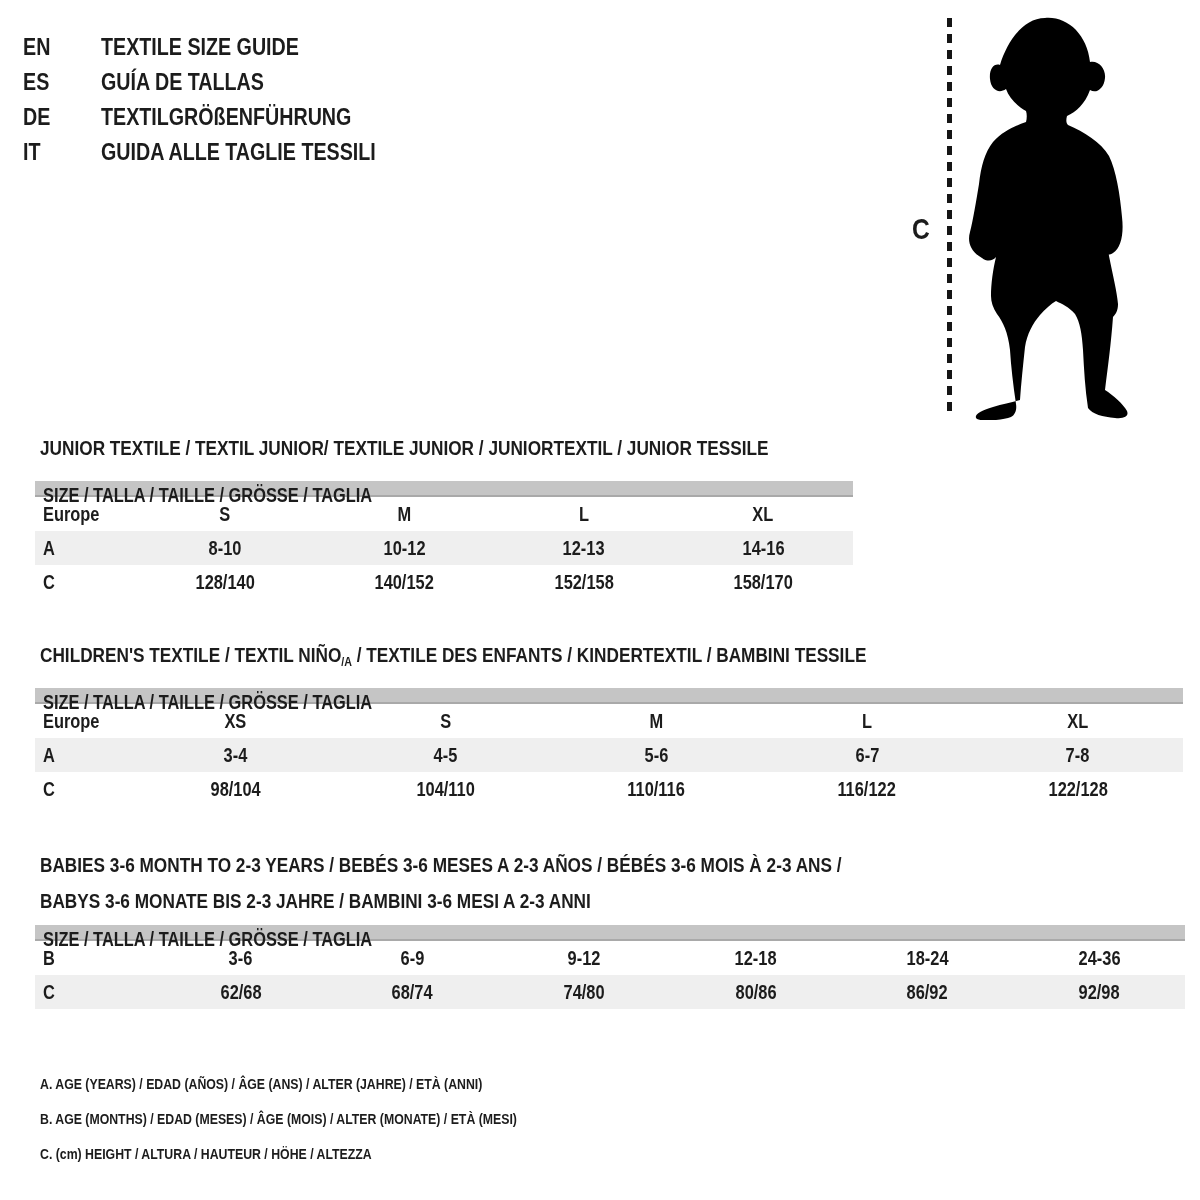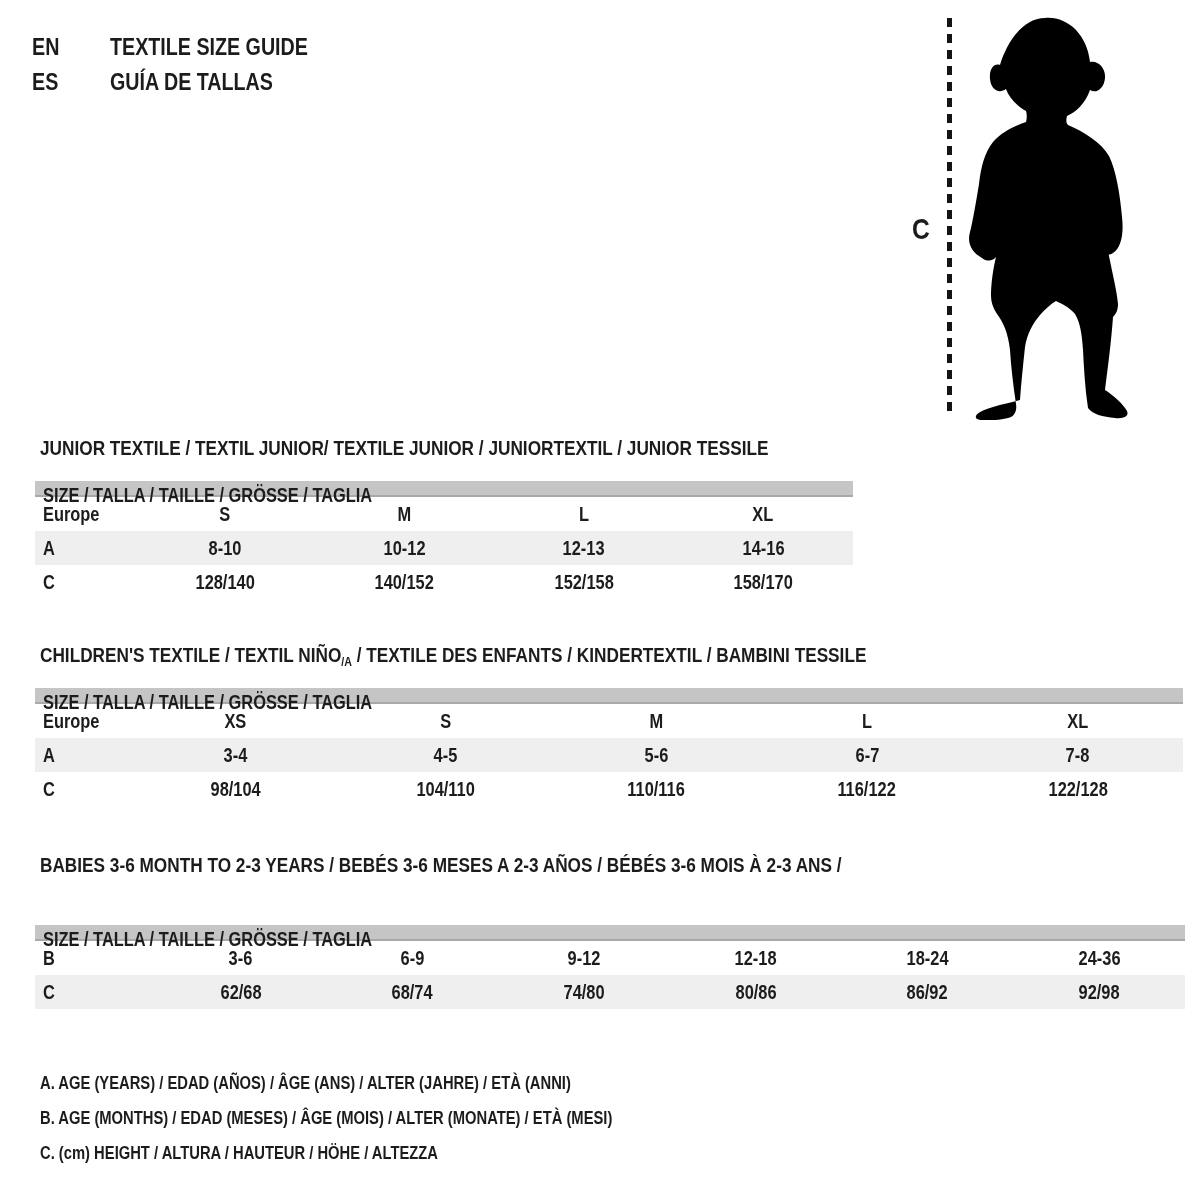--- a/index.html
+++ b/index.html
@@ -27,21 +27,21 @@
     font-weight: 700;
   }
   .condc {
     display: inline-block;
     transform: scaleX(0.82);
     transform-origin: center center;
     white-space: nowrap;
     font-weight: 700;
   }
   
-  .languages { position: absolute; left: 32px; top: 29px; }
+  .languages { position: absolute; left: 23px; top: 29px; }
   .lang-row { display: flex; height: 35px; line-height: 35px; font-size: 24px; }
   .lang-code { width: 78px; }
   
   .figure-line {
     position: absolute; left: 947px; top: 18px; width: 5px; height: 398px;
     background: repeating-linear-gradient(to bottom, #151515 0 9px, transparent 9px 16px);
   }
   .figure-c {
     position: absolute; left: 912px; top: 212px;
     font-size: 30px; font-weight: 700;
@@ -70,33 +70,41 @@
   table { width: 100%; border-collapse: collapse; table-layout: fixed; }
   td {
     height: 34px; padding: 0;
     text-align: center; vertical-align: middle;
     font-size: 20px; font-weight: 700;
   }
   td.lbl { text-align: left; padding-left: 8px; }
   tr.alt { background: var(--alt-row-bg); }
   
   .legend { position: absolute; left: 40px; top: 1066px; }
-  .legend-line { height: 35px; line-height: 35px; font-size: 18px; }
+  .legend-line { height: 35px; line-height: 35px; font-size: 15px; }
 </style>
 </head>
 <body>
 
 <div class="languages">
   <div class="lang-row">
     <span class="lang-code cond">EN</span>
     <span class="cond">TEXTILE SIZE GUIDE</span>
   </div>
   <div class="lang-row">
     <span class="lang-code cond">ES</span>
     <span class="cond">GUÍA DE TALLAS</span>
+  </div>
+  <div class="lang-row">
+    <span class="lang-code cond">DE</span>
+    <span class="cond">TEXTILGRÖßENFÜHRUNG</span>
+  </div>
+  <div class="lang-row">
+    <span class="lang-code cond">IT</span>
+    <span class="cond">GUIDA ALLE TAGLIE TESSILI</span>
   </div>
 </div>
 
 <div class="figure-line"></div>
 <div class="figure-c cond">C</div>
 <svg class="baby-svg" width="177" height="406" viewBox="0 0 177 406" aria-hidden="true">
   <path d="M82 4
     C104 2 124 20 127 48
     C135 46 143 54 142 64
     C141 75 133 80 127 76
@@ -223,20 +231,21 @@
       <td><span class="condc">110/116</span></td>
       <td><span class="condc">116/122</span></td>
       <td><span class="condc">122/128</span></td>
     </tr>
   </tbody>
     </table>
 </div>
 
 <div class="sec-title" id="t3-title">
   <div class="title-line"><span class="cond">BABIES 3-6 MONTH TO 2-3 YEARS / BEBÉS 3-6 MESES A 2-3 AÑOS / BÉBÉS 3-6 MOIS À 2-3 ANS /</span></div>
+  <div class="title-line"><span class="cond">BABYS 3-6 MONATE BIS 2-3 JAHRE / BAMBINI 3-6 MESI A 2-3 ANNI</span></div>
 </div>
 <div class="sizetable" id="table3">
   <div class="size-bar">
     <span class="cond">SIZE / TALLA / TAILLE / GRÖSSE / TAGLIA</span>
   </div>
   <table>
     <colgroup>
         <col style="width:120px">
         <col>
         <col>

